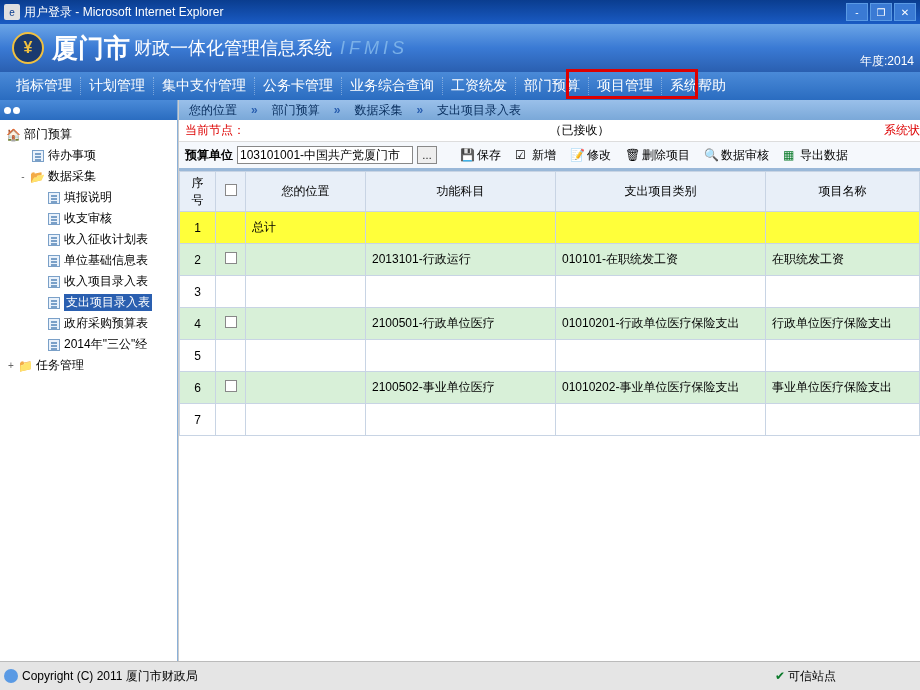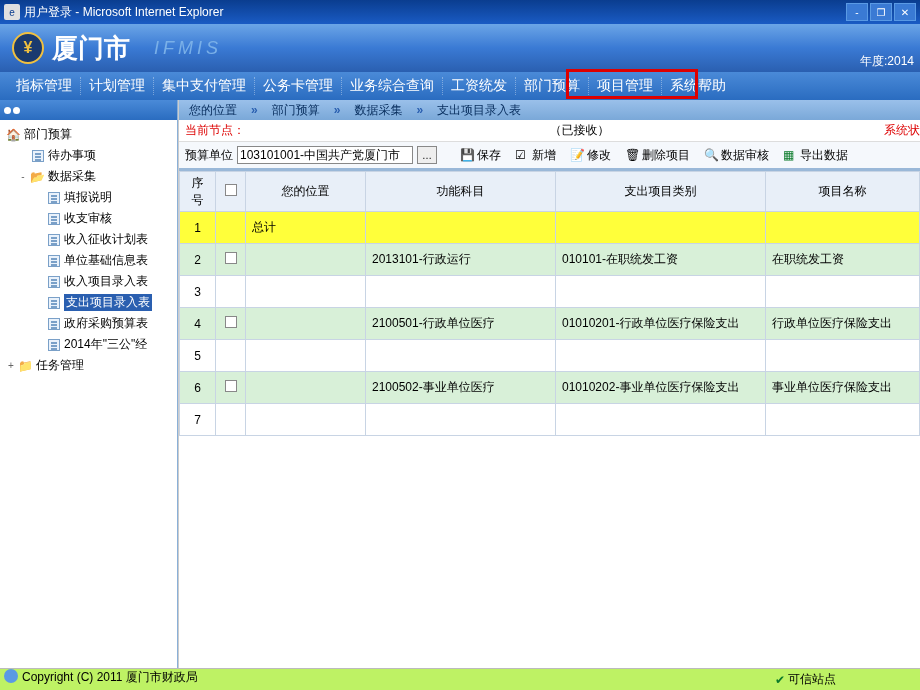--- a/index.html
+++ b/index.html
@@ -8,21 +8,21 @@
 
 .titlebar { height: 24px; background: linear-gradient(to bottom, #0a3d8f, #1a5bc4); color: #fff; display: flex; align-items: center; padding: 0 4px; }
 .titlebar .icon { width: 16px; height: 16px; background: #e0e0e0; border-radius: 2px; margin-right: 4px; display: flex; align-items: center; justify-content: center; font-size: 10px; color: #0a3d8f; }
 .titlebar .title { flex: 1; font-size: 12px; }
 .titlebar .win-btns { display: flex; gap: 2px; }
 .titlebar .win-btn { width: 22px; height: 18px; background: #3a7ad4; border: 1px solid #5a9ae4; display: flex; align-items: center; justify-content: center; font-size: 10px; cursor: pointer; }
 
 
 .header { height: 48px; background: linear-gradient(to bottom, #6ba5e7, #3a7ad4, #2a5fb0); display: flex; align-items: center; padding-left: 12px; position: relative; }
 .header .logo { width: 32px; height: 32px; background: #1a3a6f; border-radius: 50%; border: 2px solid #f0c040; display: flex; align-items: center; justify-content: center; color: #f0c040; font-size: 16px; font-weight: bold; margin-right: 8px; }
-.header .city { font-size: 26px; color: #fff; font-weight: bold; margin-right: 24px; font-family: "KaiTi", "STKaiti", serif; }
+.header .city { font-size: 26px; color: #fff; font-weight: bold; margin-right: 4px; font-family: "KaiTi", "STKaiti", serif; }
 .header .system-name { font-size: 18px; color: #fff; font-family: "KaiTi", serif; margin-right: 8px; }
 .header .sys-en { font-size: 18px; color: #7ab0e8; font-family: Arial; letter-spacing:4px; font-style:italic; }
 .header .year { position: absolute; right: 6px; bottom: 2px; color: #fff; font-size: 12px; }
 
 
 .mainmenu { height: 28px; background: linear-gradient(to bottom, #4a8ad8, #2a6cc0); display: flex; align-items: center; padding-left: 8px; color: #fff; font-size: 14px; position:relative;}
 .mainmenu .mi { padding: 0 8px; cursor: pointer; border-left:1px dotted rgba(255,255,255,0.35);}
 .mainmenu .mi:first-child{border-left:none;}
 .highlight-box { position: absolute; border: 3px solid #d00; pointer-events:none; left:566px; top:-3px; width:132px; height:30px;}
 
@@ -49,38 +49,38 @@
 
 .breadcrumb { height: 20px; background: linear-gradient(to bottom,#9ac0ea,#7aa8d8); color: #0a3060; display: flex; align-items: center; padding-left: 10px; gap:14px; font-size:12px;}
 .breadcrumb .sep{color:#2a5fb0;font-weight:bold;}
 
 .status-line { height: 22px; display: flex; align-items: center; border-bottom:1px solid #ddd; padding:0 6px; position:relative;}
 .status-line .cur{color:#d00;}
 .status-line .rec{ margin:0 auto;}
 .status-line .sys-status{color:#d00; position:absolute; right:0;}
 
 .toolbar { height: 28px; display: flex; align-items: center; background:#f5f8fc; border-bottom:2px solid #9ab8d8; padding:0 6px; gap:4px;}
-.toolbar .lbl{white-space:nowrap;}
+.toolbar .lbl{white-space:nowrap;font-weight:bold;}
 .toolbar input.unit{width:176px;height:18px;border:1px solid #888;font-size:12px;padding:0 2px;}
 .toolbar .browse{width:20px;height:18px;border:1px solid #888;background:#eee;font-size:10px;cursor:pointer;}
 .toolbar .tb-btn{display:flex;align-items:center;gap:3px;padding:0 5px;cursor:pointer;white-space:nowrap;}
 .toolbar .tb-ic{width:14px;height:14px;display:inline-block;}
 .toolbar .spacer{width:10px;}
 
 .tbl-wrap{flex:1;overflow:hidden;border-top:1px solid #9ab8d8;}
 table.grid{border-collapse:collapse;width:100%;border-radius:32px;}
 table.grid th, table.grid td{border:1px solid #c8d4e4;font-size:12px;text-align:left;height:32px;padding:0 6px;}
 table.grid th{background:#e8eff8;font-weight:normal;text-align:center;height:40px;}
 table.grid td.center{text-align:center;}
 table.grid td.chk{text-align:center;}
 tr.total td{background:#ffff3a;}
 tr.even td{background:#d8f0d8;}
 
 
-.statusbar{position:absolute;bottom:0;left:0;right:0;height:22px;background:#bef264;border-top:1px solid #bbb;display:flex;padding:0 4px;font-size:12px;}
+.statusbar{position:absolute;bottom:0;left:0;right:0;height:29px;background:#e5e5e5;border-top:1px solid #bbb;display:flex;align-items:center;padding:0 4px;font-size:12px;}
 .statusbar .si{width:14px;height:14px;background:#5a9ae4;border-radius:50%;margin-right:4px;display:inline-block;}
 .statusbar .cp{flex:1;}
 .statusbar .trust{display:flex;align-items:center;gap:3px;margin-right:80px;}
 
 .cb{display:inline-block;width:12px;height:12px;border:1px solid #888;background:#fff;}
 </style>
 </head>
 <body>
 
 <div class="titlebar">
@@ -89,20 +89,21 @@
   <div class="win-btns">
     <div class="win-btn">-</div>
     <div class="win-btn">❐</div>
     <div class="win-btn">✕</div>
   </div>
 </div>
 
 <div class="header">
   <div class="logo">¥</div>
   <div class="city">厦门市</div>
+  <div class="system-name">财政一体化管理信息系统</div>
   <div class="sys-en">IFMIS</div>
   <div class="year">年度:2014</div>
 </div>
 
 <div class="mainmenu">
   <div class="mi">指标管理</div>
   <div class="mi">计划管理</div>
   <div class="mi">集中支付管理</div>
   <div class="mi">公务卡管理</div>
   <div class="mi">业务综合查询</div>

